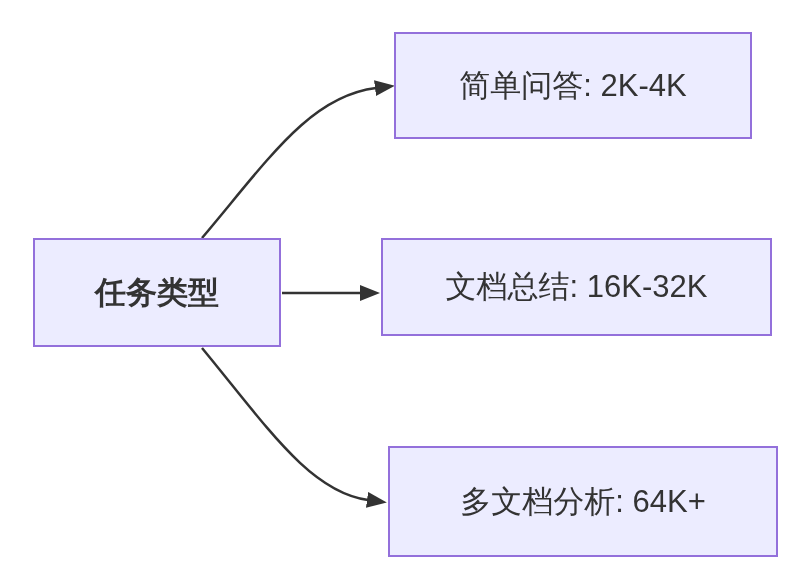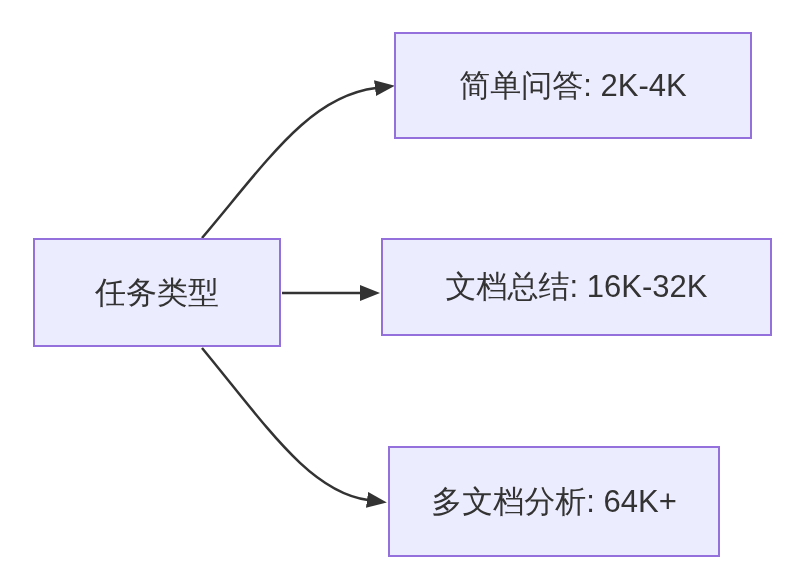--- a/index.html
+++ b/index.html
@@ -34,24 +34,24 @@
     border: 2px solid #9370DB;
     display: flex;
     align-items: center;
     justify-content: center;
     color: #333333;
     font-size: 31px;
     line-height: 1.2;
     text-align: center;
     white-space: nowrap;
   }
-  .node-root   { left: 33px;  top: 238px; width: 248px; height: 109px; }
+  .node-root   { left: 33px;  top: 238px; width: 248px; height: 109px; font-weight: bold; }
   .node-qa     { left: 394px; top: 32px;  width: 358px; height: 107px; }
   .node-doc    { left: 381px; top: 238px; width: 391px; height: 98px; }
-  .node-multi  { left: 388px; top: 446px; width: 332px; height: 111px; }
+  .node-multi  { left: 388px; top: 446px; width: 390px; height: 111px; }
 </style>
 </head>
 <body>
 
 <div class="canvas">
 
   <svg class="edges-svg" viewBox="0 0 787 572">
     <defs>
       <marker id="arrowhead" markerUnits="userSpaceOnUse" markerWidth="22" markerHeight="18" refX="1" refY="8" orient="auto">
         <polygon points="0,0 20,8 0,16" fill="#333333"></polygon>

